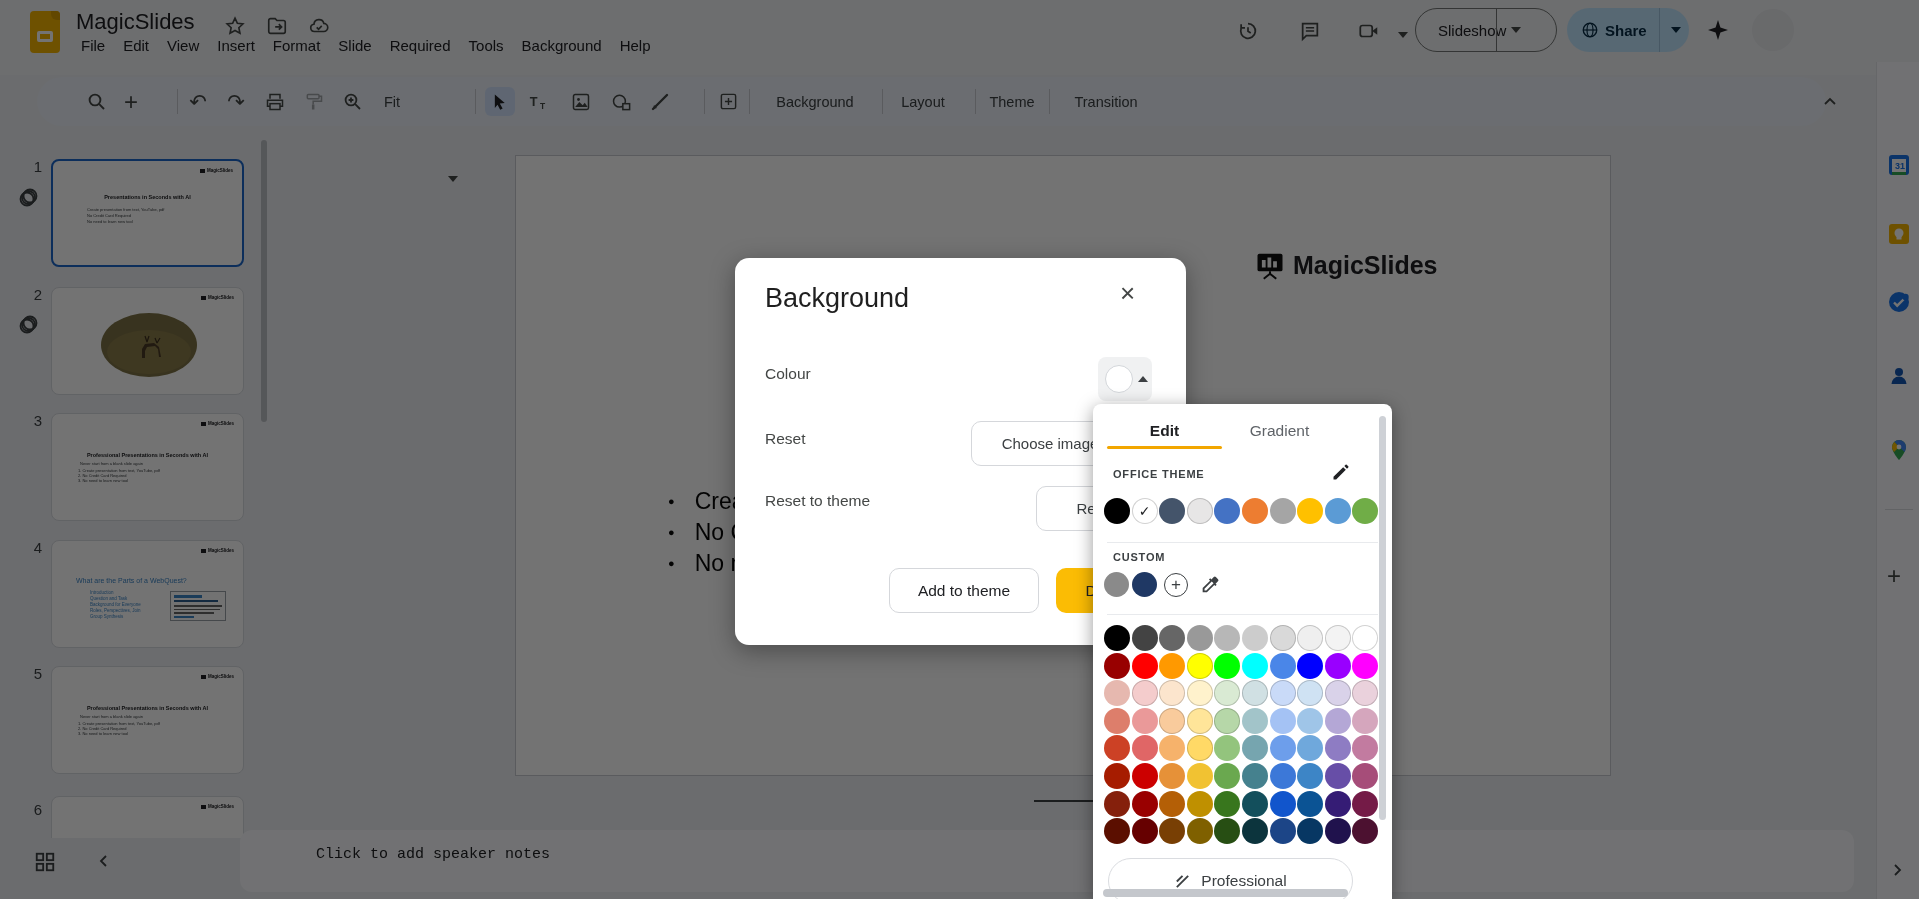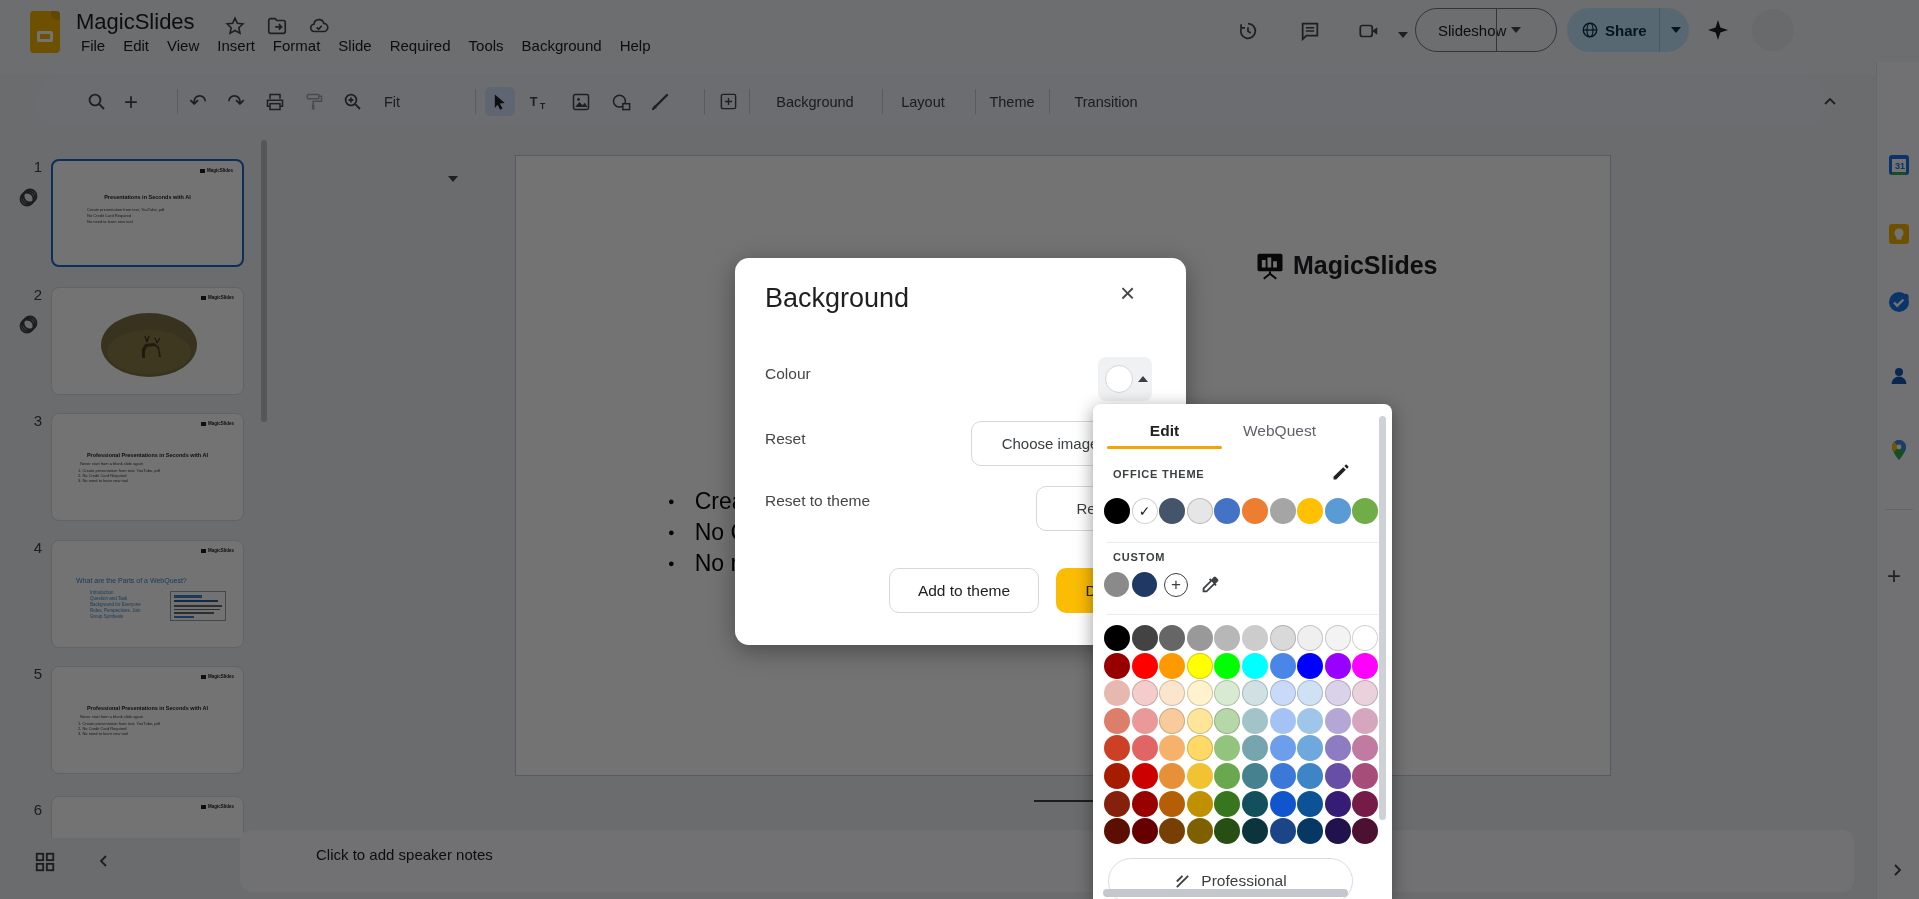--- a/index.html
+++ b/index.html
@@ -53,21 +53,21 @@
   #canvas{position:absolute;left:515px;top:155px;width:1096px;height:621px;background:#fff;border:1px solid #c8cbd1;}
   #canvas-brand{position:absolute;left:1255px;top:250px;display:flex;align-items:center;gap:8px;}
   #canvas-brand .tx{font-size:25px;font-weight:bold;color:#202124;}
   #canvas-bullets{position:absolute;left:668px;top:486px;}
   .canvas-bullet{font-size:23px;color:#0b0b0b;line-height:31px;white-space:nowrap;}
   .canvas-bullet::before{content:"●";font-size:11px;vertical-align:4px;margin-right:20px;}
   #notes-handle{position:absolute;left:1034px;top:800px;width:172px;height:2px;background:#3c4043;}
 
   
   #bottombar{position:absolute;left:0;top:838px;width:1876px;height:61px;background:#edeff3;}
-  #notes-panel{position:absolute;left:240px;top:830px;width:1614px;height:62px;background:#fafbfe;border-radius:12px;}
+  #notes-panel{position:absolute;left:240px;top:830px;width:1614px;height:62px;background:#fafbfe;border-radius:12px;font-family:Liberation Mono, monospace;}
   #notes-text{position:absolute;left:76px;top:16px;font-size:15px;color:#202124;}
   #gridview-btn{position:absolute;left:34px;top:851px;width:22px;height:22px;color:#3c4043;}
   #strip-collapse{position:absolute;left:96px;top:853px;color:#3c4043;}
 
   
   #sidebar{position:absolute;left:1876px;top:62px;width:43px;height:837px;background:#fafbfe;border-left:1px solid #e3e5e8;}
   .sb-ic{position:absolute;left:10px;width:24px;height:24px;}
   #sb-div{position:absolute;left:8px;top:447px;width:28px;height:1px;background:#dadce0;}
   #panel-collapse{position:absolute;left:12px;top:800px;color:#3c4043;}
 
@@ -443,21 +443,21 @@
     <div class="d-label" style="top:172px">Reset</div>
     <div id="btn-choose-image" class="d-btn">Choose image</div>
     <div class="d-label" style="top:234px">Reset to theme</div>
     <div id="btn-reset" class="d-btn">Reset</div>
     <div id="btn-add-theme" class="d-btn">Add to theme</div>
     <div id="btn-done">Done</div>
   </div>
 
   <div id="color-panel">
     <div id="tab-solid" class="tab">Edit</div>
-    <div id="tab-gradient" class="tab">WebQuest</div>
+    <div id="tab-gradient" class="tab">Gradient</div>
     <div id="tab-underline"></div>
 
     <div class="sec-label" style="top:64px">OFFICE THEME</div>
     <svg id="edit-theme-pencil" viewBox="0 0 24 24">
         <path d="M3 17.8V21h3.2L17.8 9.4l-3.2-3.2zM20.7 6.5a1 1 0 0 0 0-1.4l-1.8-1.8a1 1 0 0 0-1.4 0l-1.5 1.5 3.2 3.2z" fill="currentColor"></path>
       </svg>
     <div class="swrow" style="top:94px">
         <div class="swatch" style="background: rgb(0, 0, 0);"></div>
         <div class="swatch ring" style="background: rgb(255, 255, 255);">✓</div>
         <div class="swatch" style="background: rgb(68, 84, 106);"></div>

